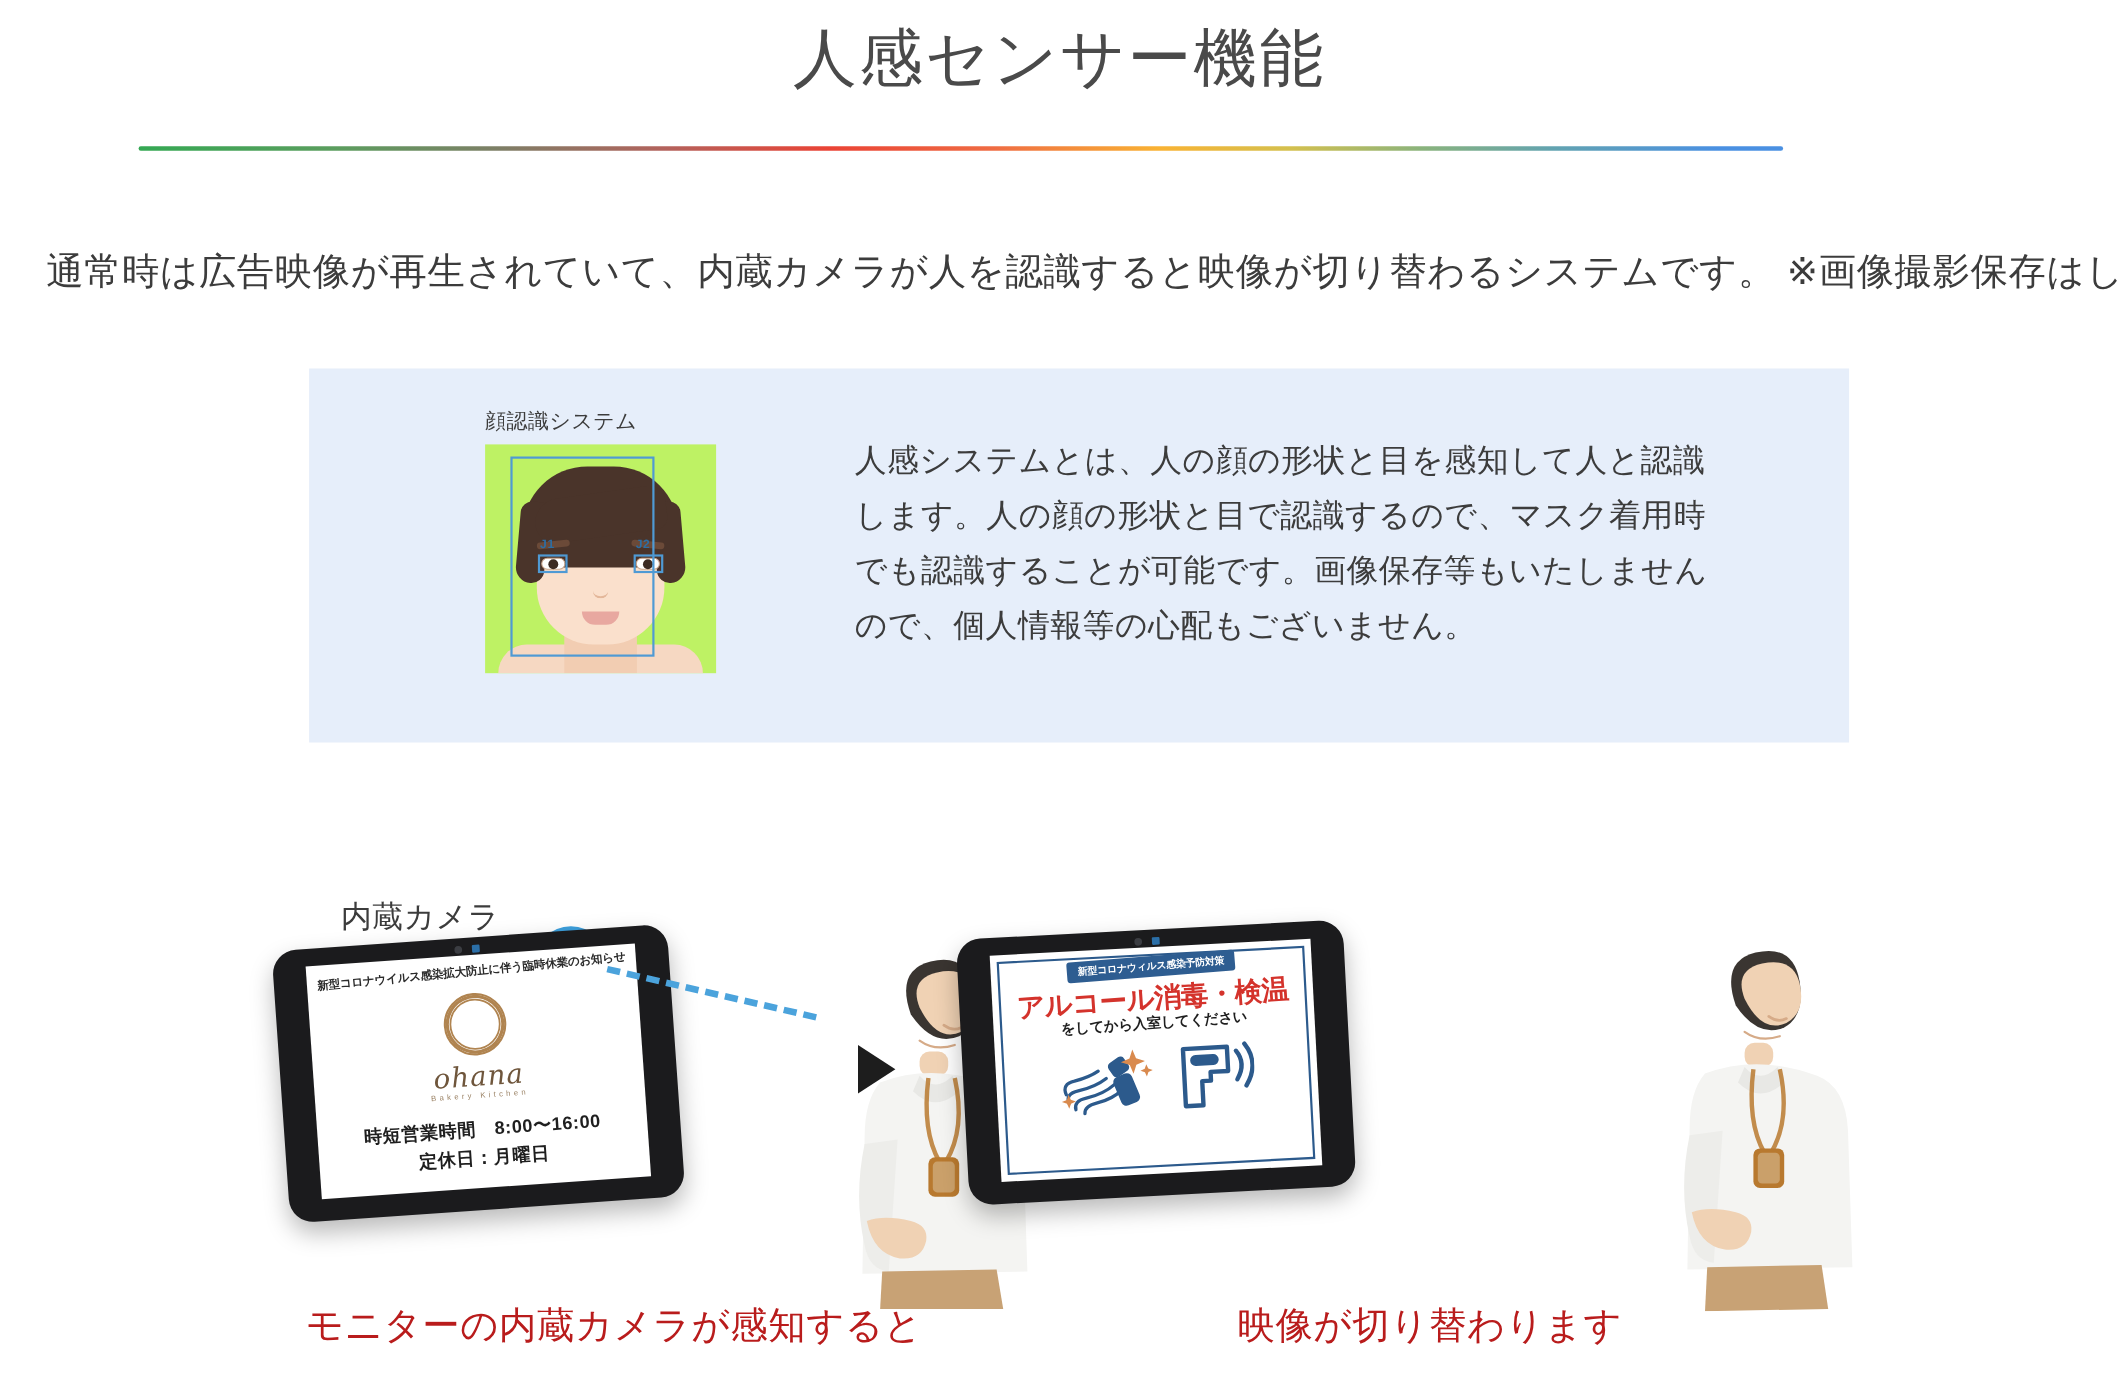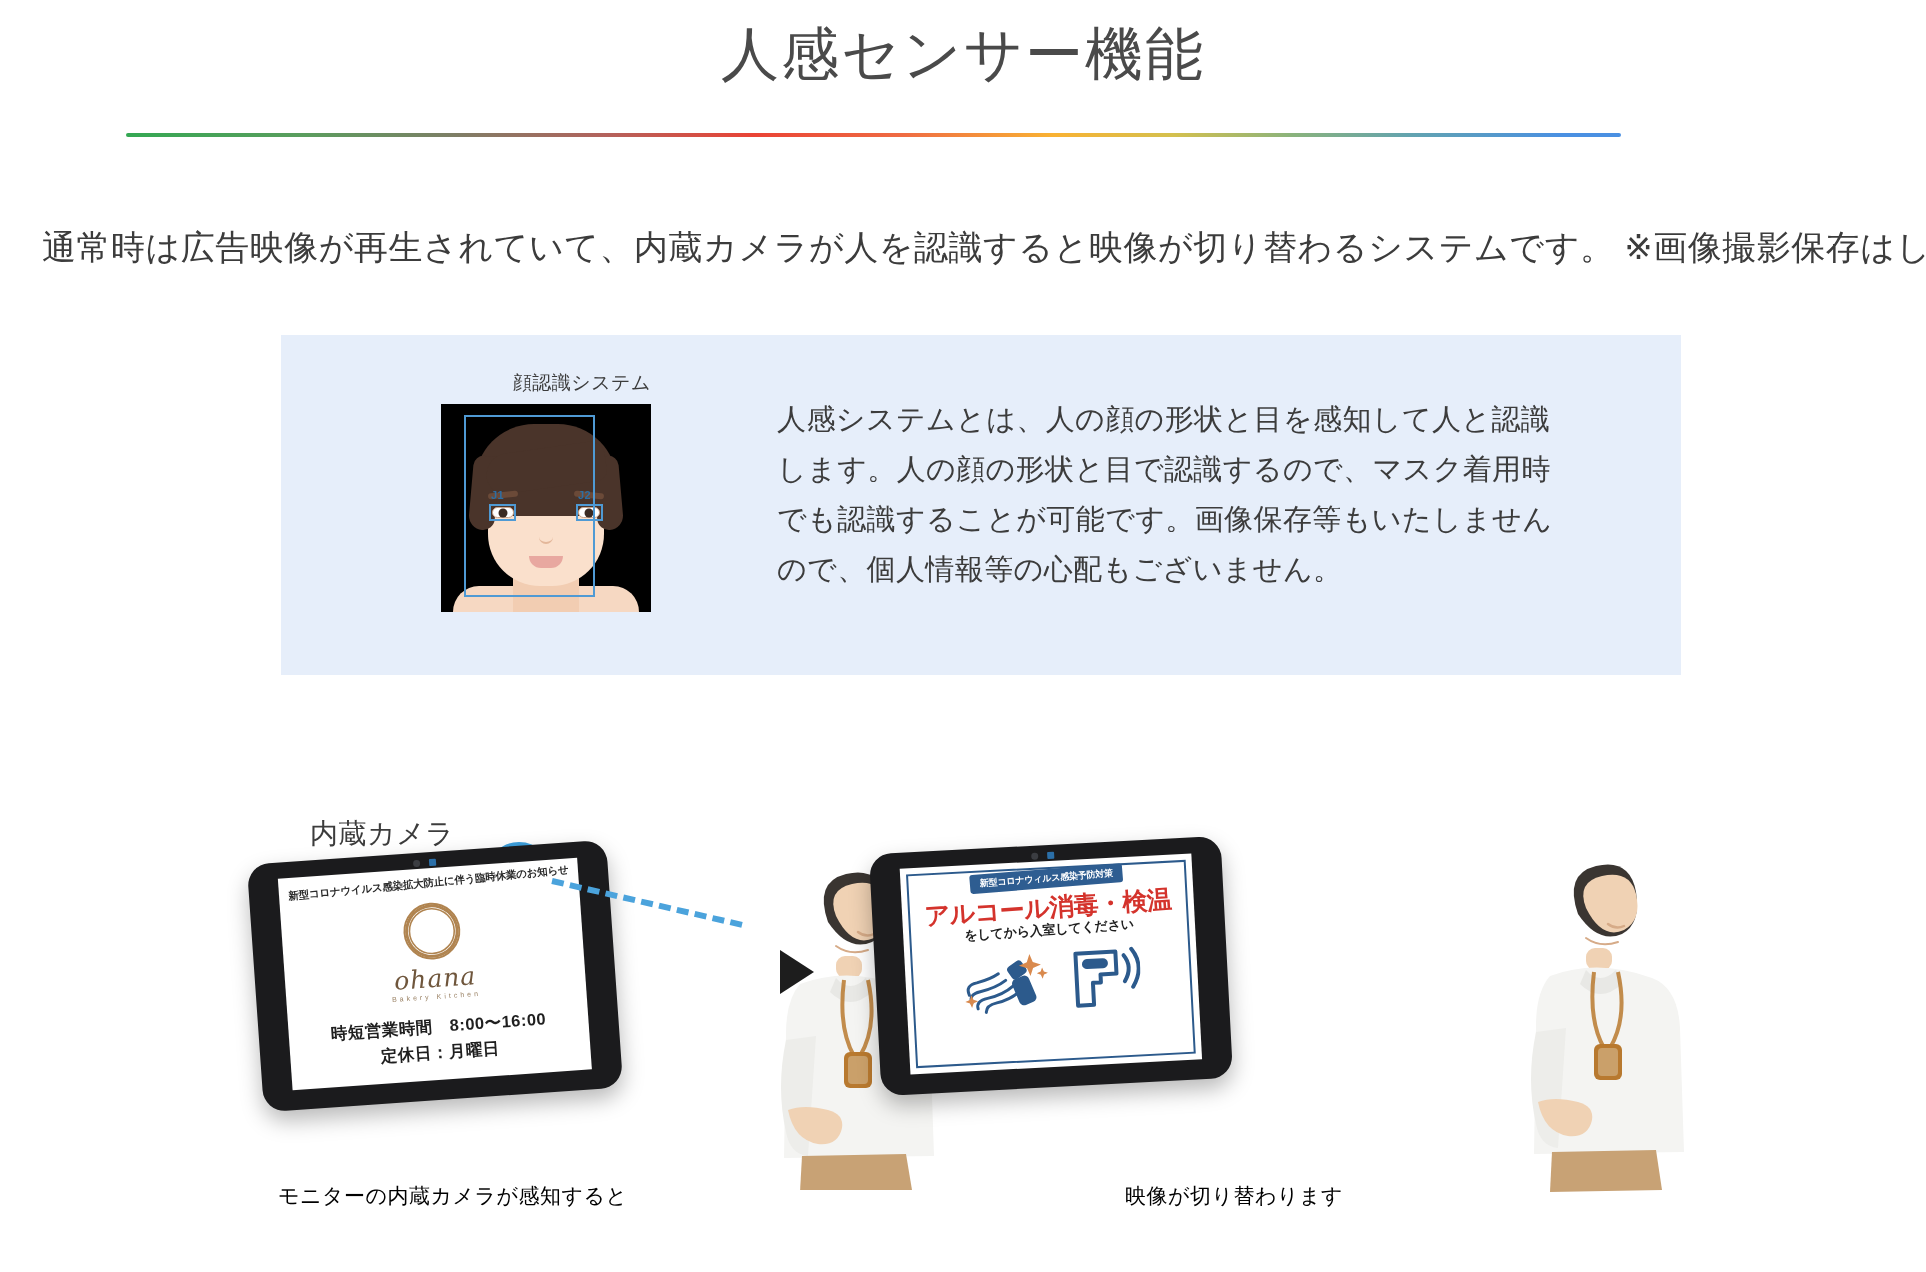--- a/index.html
+++ b/index.html
@@ -81,30 +81,30 @@
   .face-block {
     position: absolute;
     top: 35px;
     left: 160px;
     width: 210px;
   }
 
   .face-label {
     font-size: 19px;
     color: #3c3c3c;
-    text-align: right;
+    text-align: left;
     margin-bottom: 8px;
     letter-spacing: 0.5px;
   }
 
   .face-photo {
     position: relative;
     width: 210px;
     height: 208px;
-    background: #000000;
+    background: #bef264;
     overflow: hidden;
   }
 
   
   .fp-neck {
     position: absolute;
     left: 50%;
     transform: translateX(-50%);
     bottom: 0;
     width: 66px;
@@ -498,22 +498,22 @@
     transform-origin: left center;
   }
 
   
   .person { position: absolute; }
   #person-left  { top: 60px; left: 740px; }
   #person-right { top: 52px; left: 1490px; }
 
   .flow-caption {
     position: absolute;
-    font-size: 21px;
-    color: #000000;
+    font-size: 34px;
+    color: #b91c1c;
     letter-spacing: 0.5px;
     white-space: nowrap;
   }
   #caption-left  { top: 382px; left: 278px; }
   #caption-right { top: 382px; left: 1113px; margin-left: 12px; }
 </style>
 </head>
 <body>
 
 <div id="slide">

